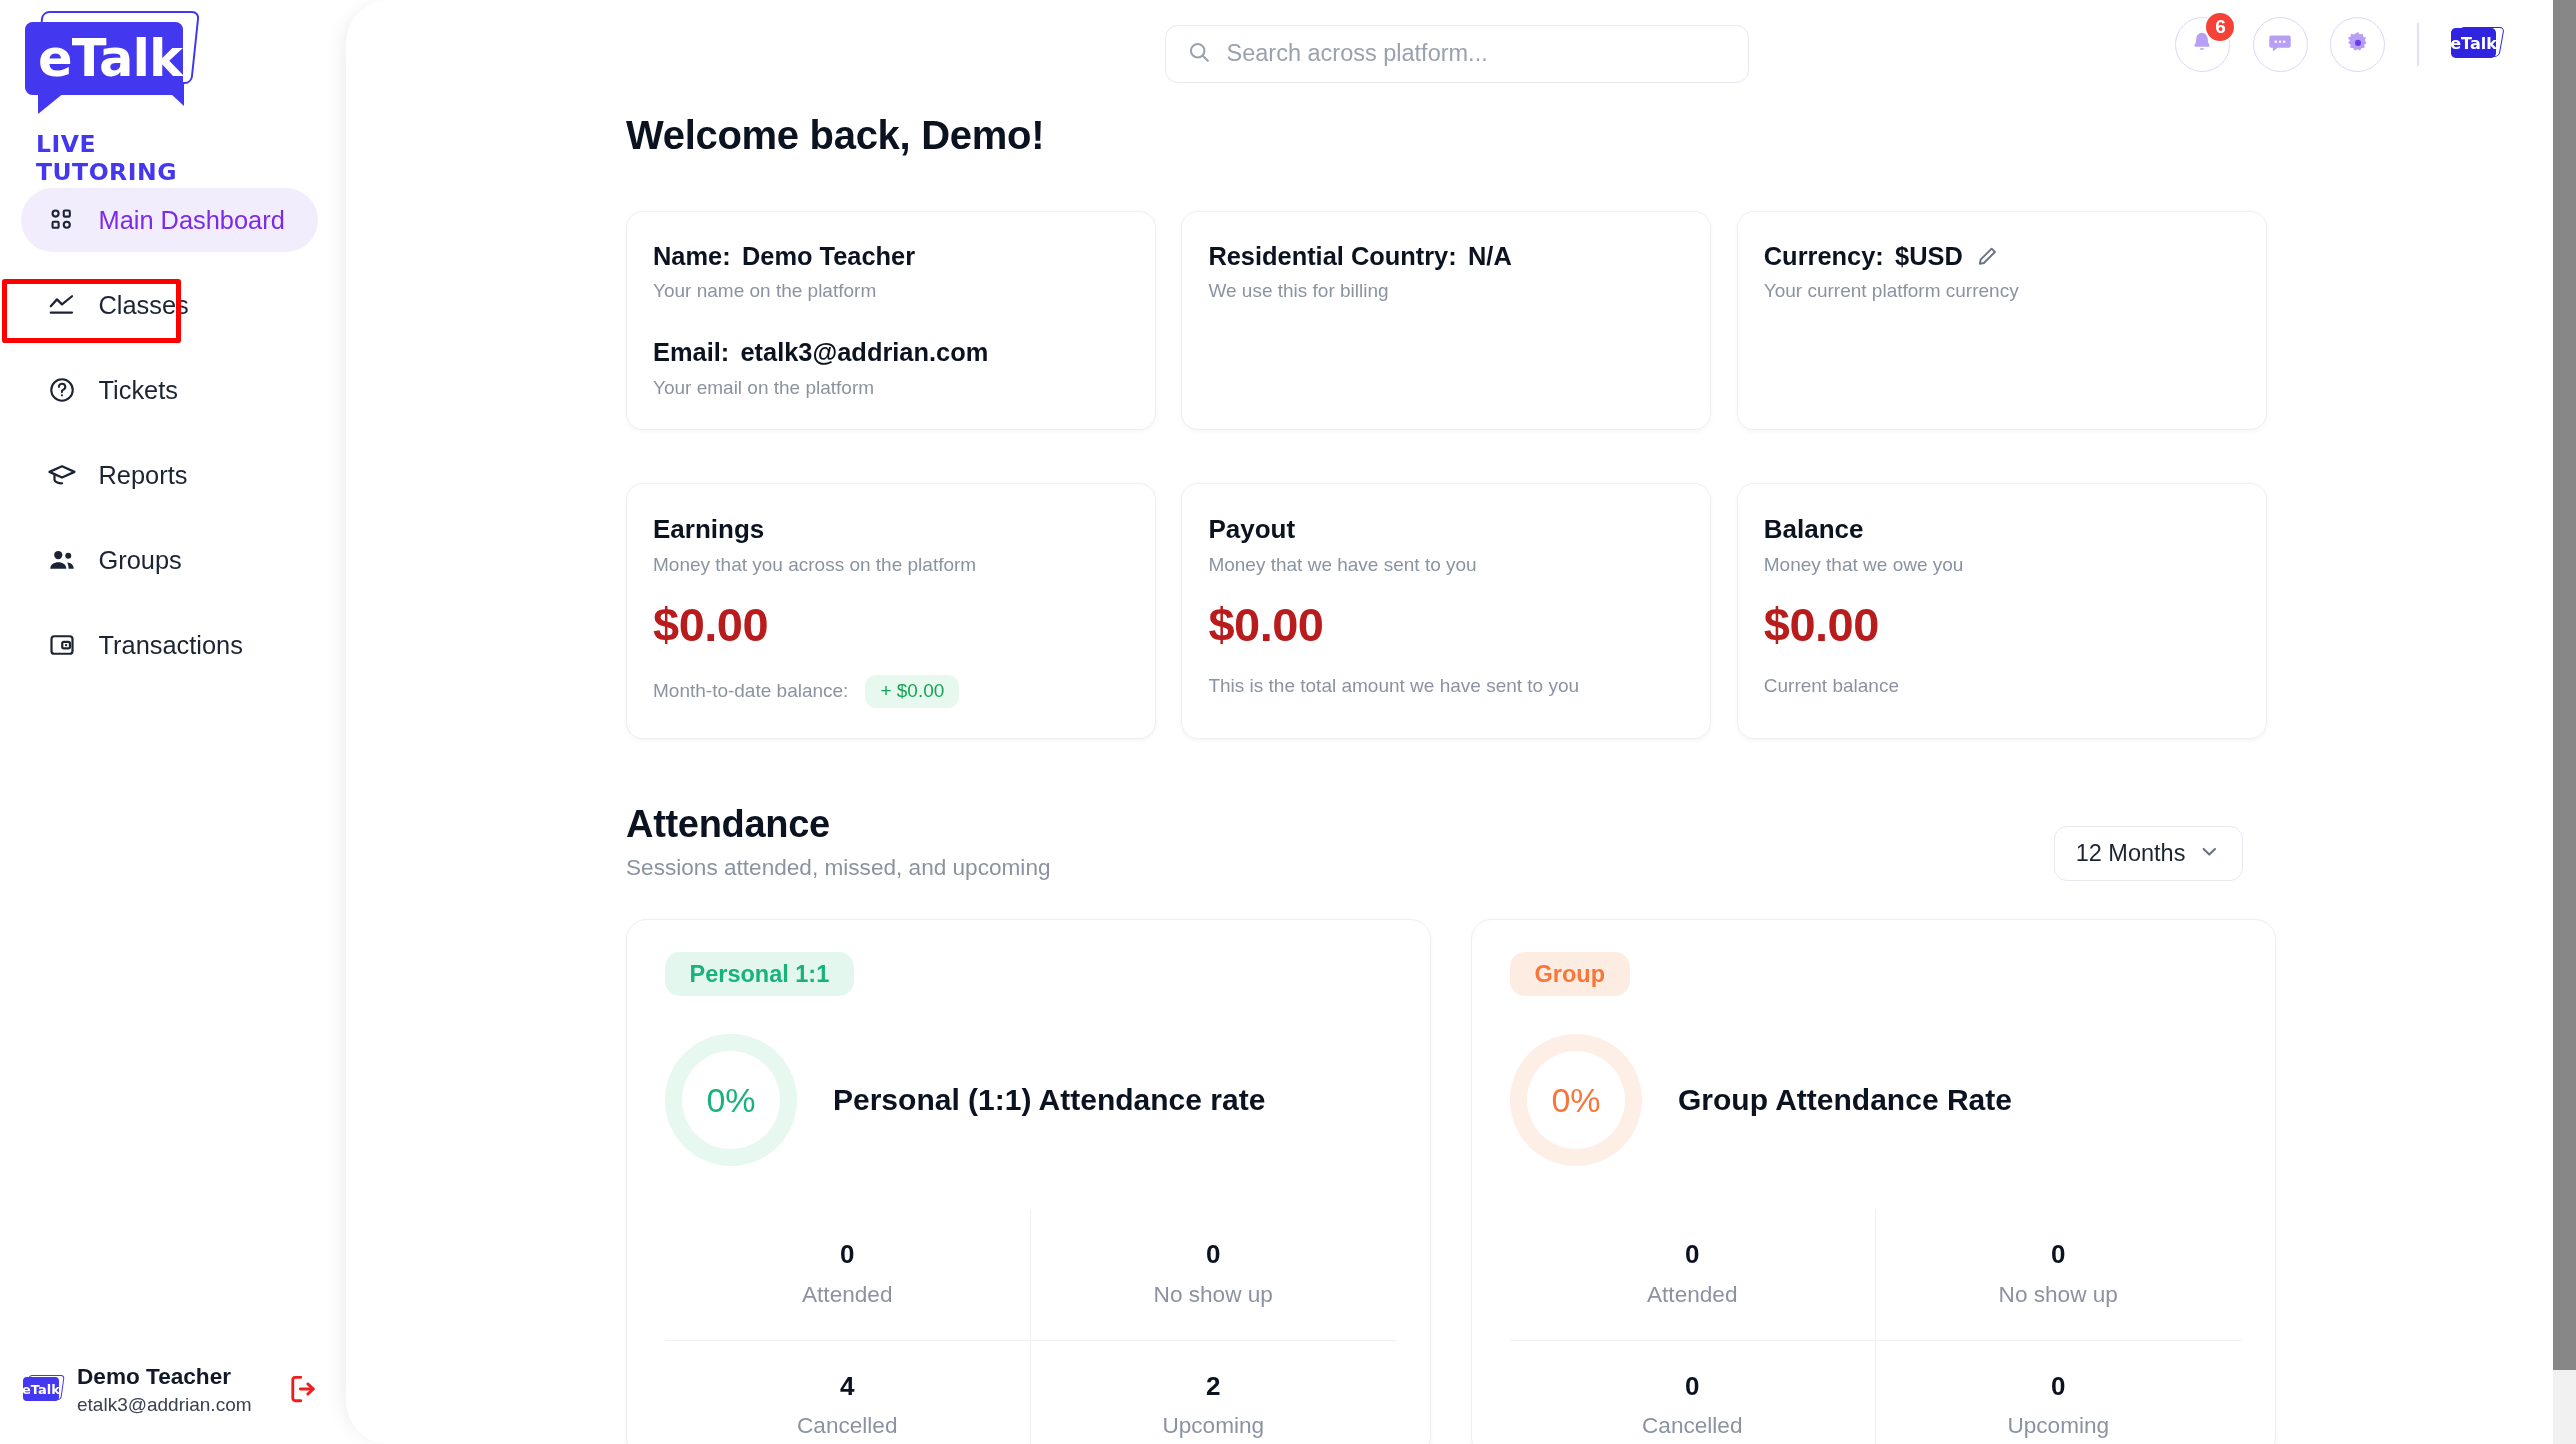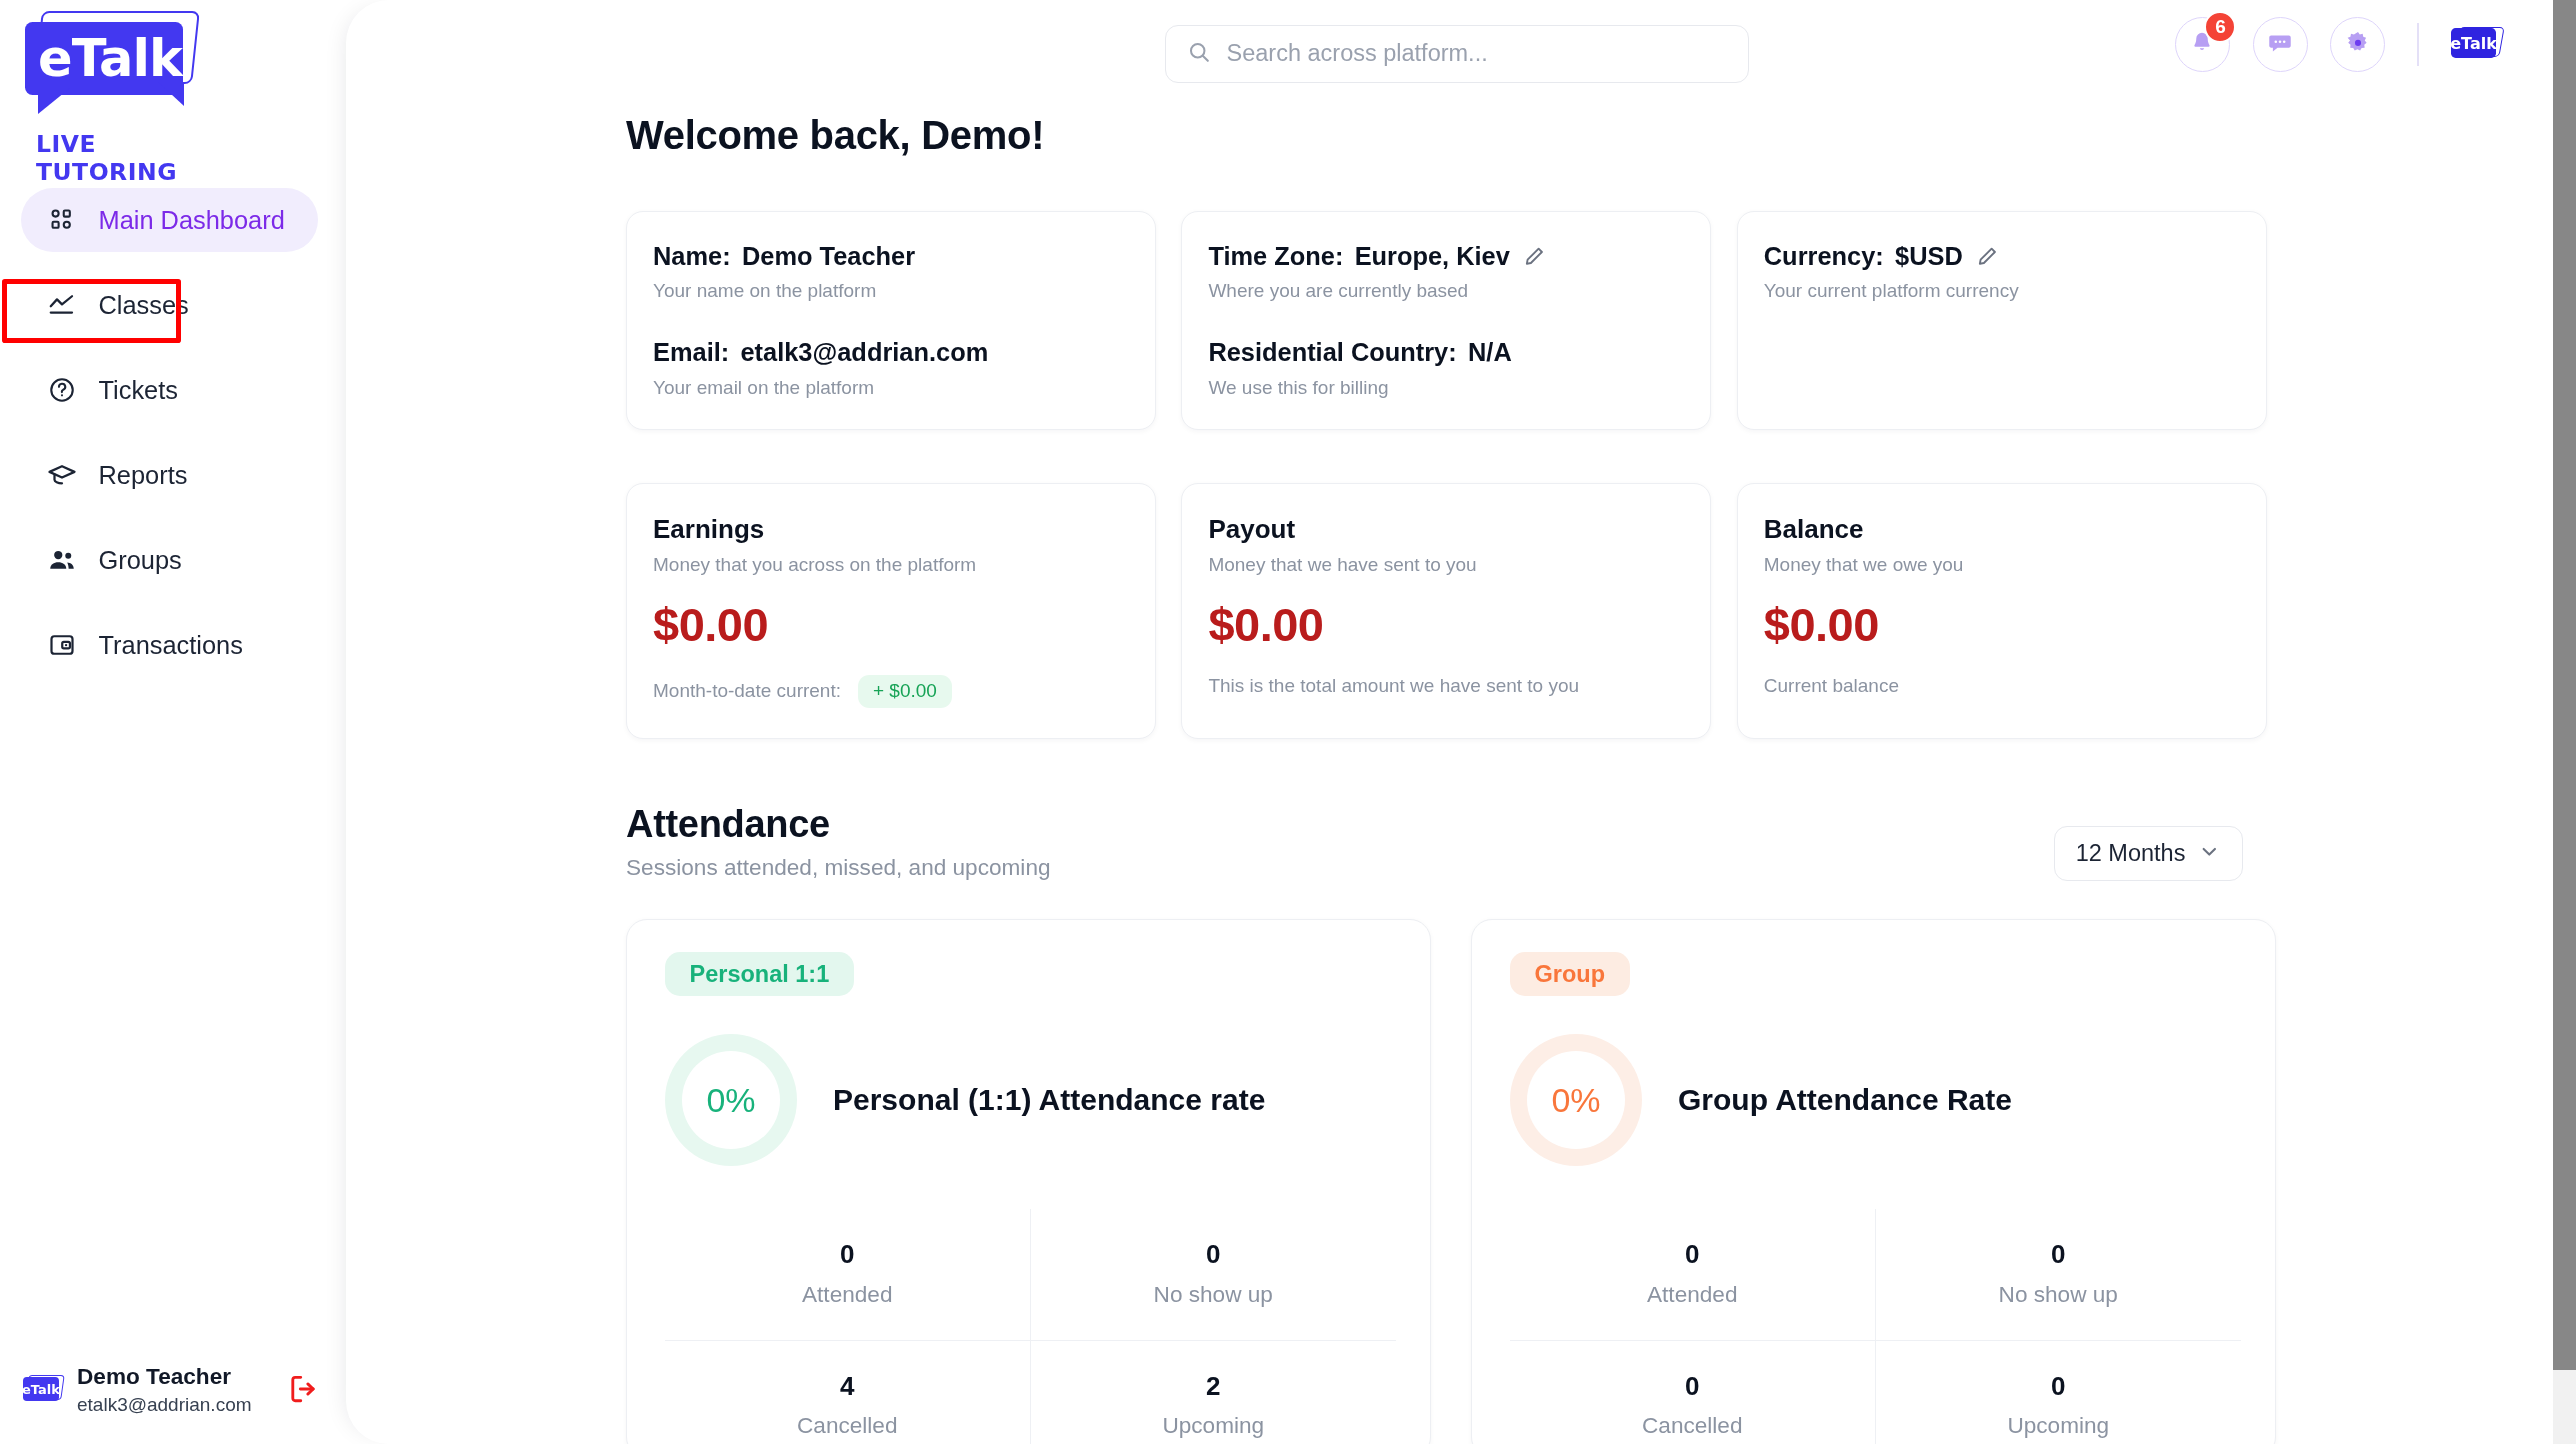--- a/index.html
+++ b/index.html
@@ -454,32 +454,20 @@
             <span class="kv-label">Email:</span>
             <span class="kv-value">etalk3@addrian.com</span>
           </div>
           <div class="kv-sub">Your email on the platform</div>
         </div>
       </div>
 
       <div class="card tall">
         <div class="kv-group">
           <div class="kv">
-            <span class="kv-label">Time Zone:</span>
-            <span class="kv-value">Europe, Kiev</span>
-            <span class="pencil">
-              <svg width="22.6" height="22.6" viewBox="0 0 24 24" fill="none" stroke="#6b7280" stroke-width="2" stroke-linecap="round" stroke-linejoin="round">
-                <path d="M16.6 3.9l3.5 3.5L8.4 19.1l-4.3.8.8-4.3z"></path>
-              </svg>
-            </span>
-          </div>
-          <div class="kv-sub">Where you are currently based</div>
-        </div>
-        <div class="kv-group">
-          <div class="kv">
             <span class="kv-label">Residential Country:</span>
             <span class="kv-value">N/A</span>
           </div>
           <div class="kv-sub">We use this for billing</div>
         </div>
       </div>
 
       <div class="card tall">
         <div class="kv-group">
           <div class="kv">
@@ -497,21 +485,21 @@
 
     </section>
 
     <section class="cards-row">
 
       <div class="card">
         <div class="money-title">Earnings</div>
         <div class="money-sub">Money that you across on the platform</div>
         <div class="money-amount">$0.00</div>
         <div class="money-foot">
-          <span>Month-to-date current:</span>
+          <span>Month-to-date balance:</span>
           <span class="chip-green">+ $0.00</span>
         </div>
       </div>
 
       <div class="card">
         <div class="money-title">Payout</div>
         <div class="money-sub">Money that we have sent to you</div>
         <div class="money-amount">$0.00</div>
         <div class="money-foot">
           <span>This is the total amount we have sent to you</span>

